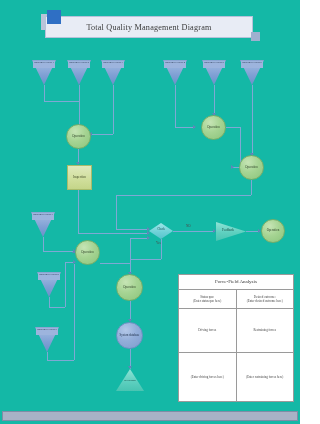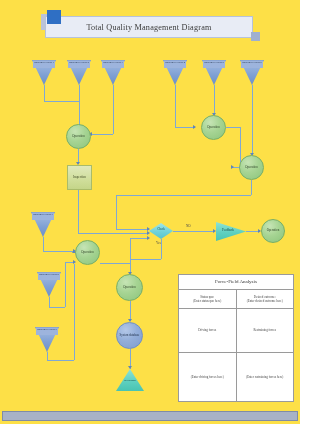--- a/index.html
+++ b/index.html
@@ -3,21 +3,21 @@
 <meta charset="utf-8">
 <style>
   html,body{margin:0;padding:0;}
   body{
     width:300px;height:424px;
     background:#ffffff;
     font-family:"Liberation Serif", serif;
     overflow:hidden;
     position:relative;
   }
-  .page{position:absolute;left:0;top:0;width:300px;height:424px;background:#fde047;}
+  .page{position:absolute;left:0;top:0;width:300px;height:424px;background:#14b8a6;}
 
   
   .hdr-sq-lt{position:absolute;left:41px;top:14px;width:16px;height:16px;background:#b9c3d9;}
   .hdr-sq-dk{position:absolute;left:47px;top:10px;width:14px;height:14px;background:#2f6fc4;}
   .hdr-bar{position:absolute;left:45px;top:16px;width:208px;height:22px;
            background:#e8ecf5;border:1px solid #b6c2da;box-sizing:border-box;}
   .hdr-title{position:absolute;left:45px;top:16px;width:208px;height:22px;
              display:flex;align-items:center;justify-content:center;
              font-size:8.2px;color:#3a3a3a;letter-spacing:.2px;white-space:nowrap;}
   .hdr-sq-rt{position:absolute;left:251px;top:32px;width:9px;height:9px;background:#9fb0cf;}

